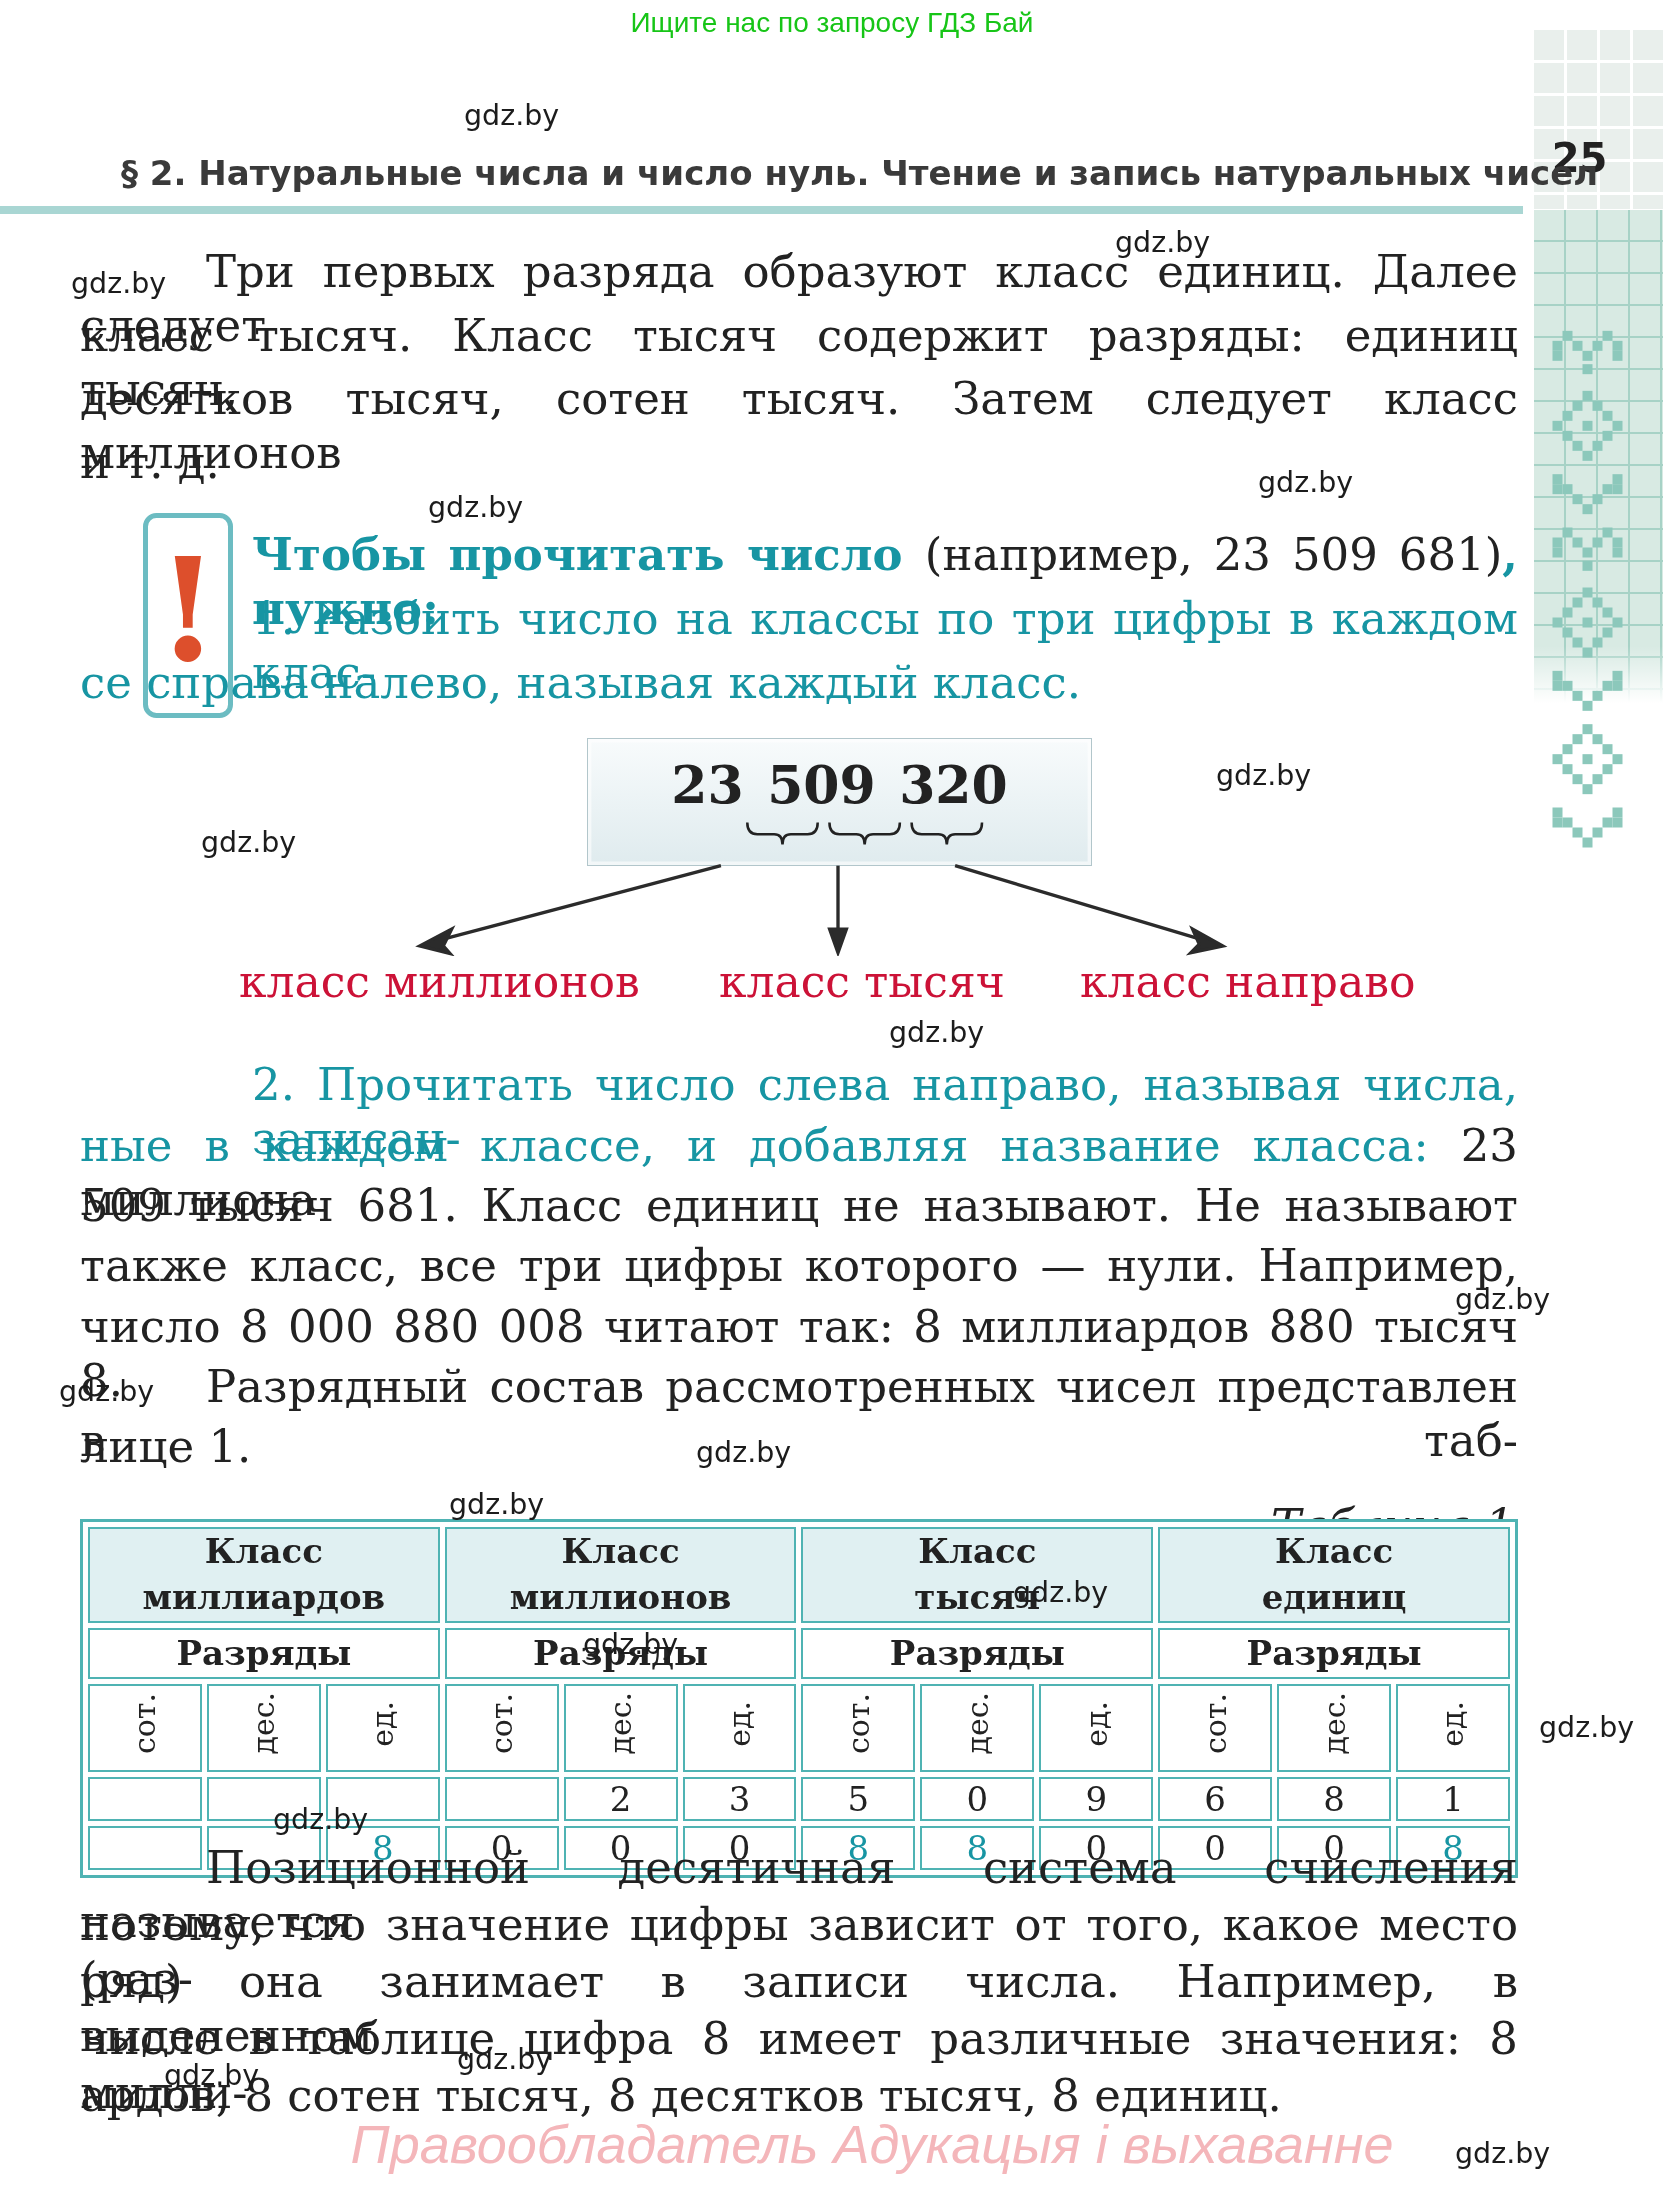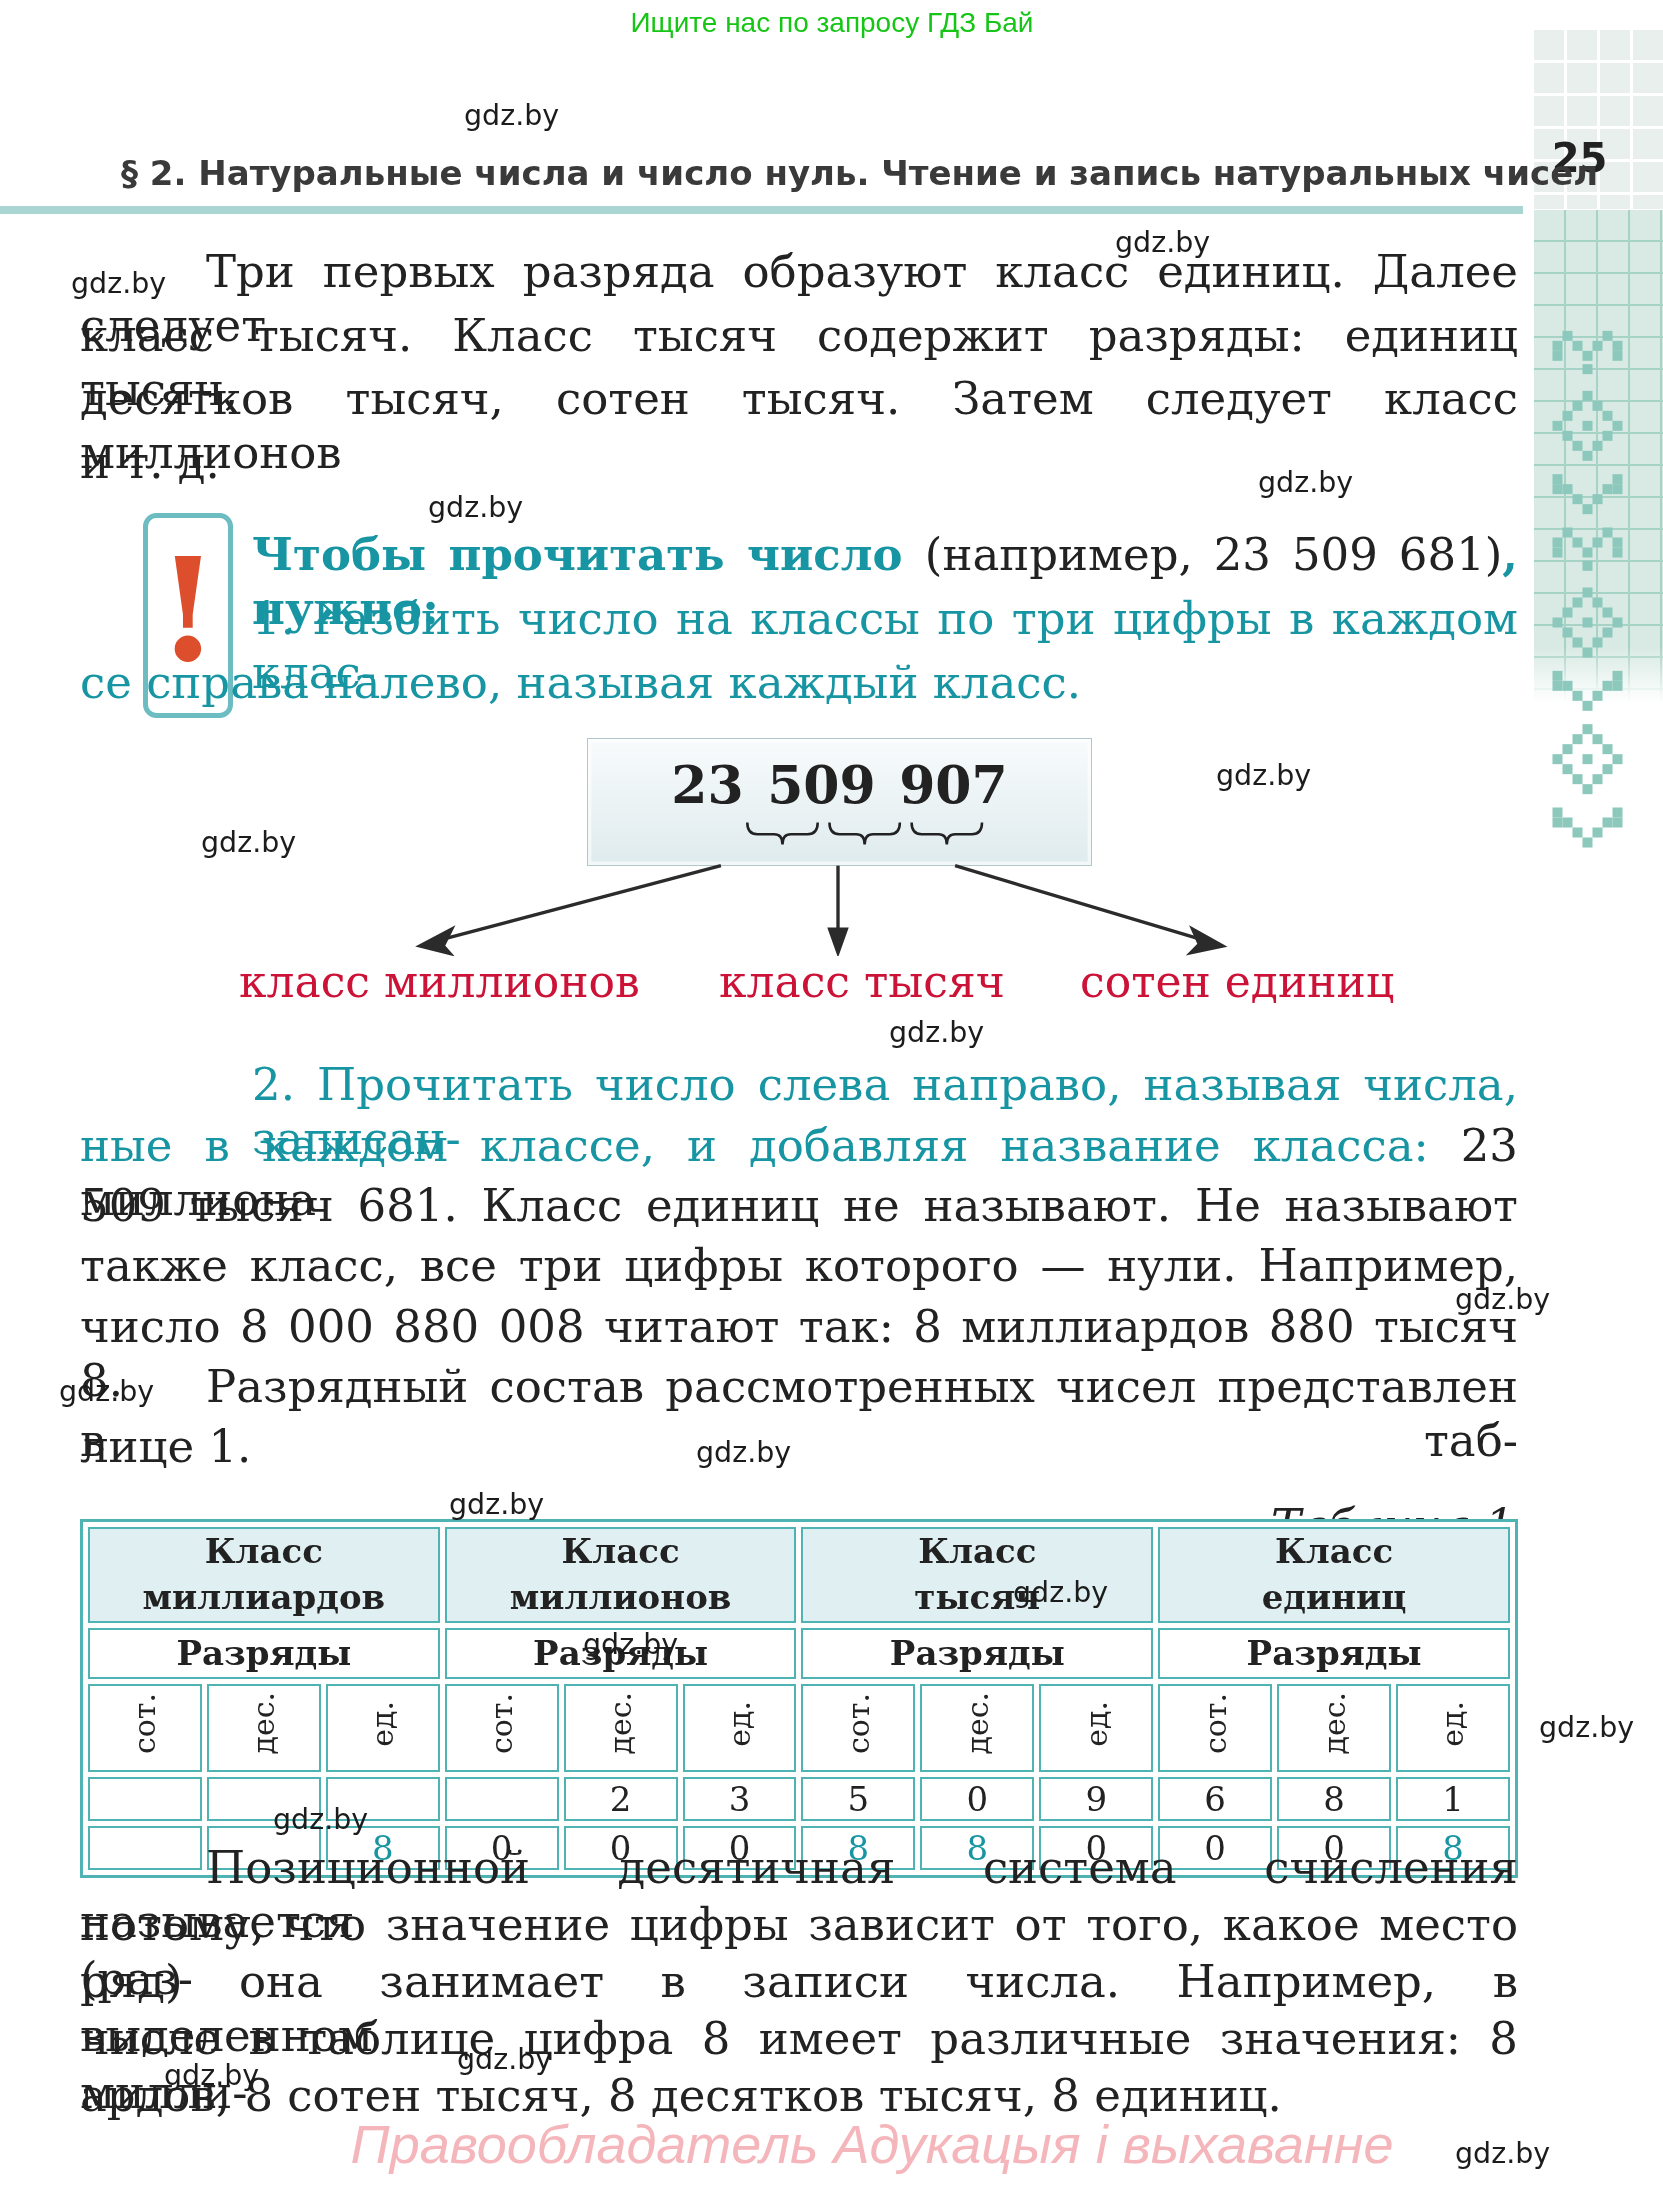--- a/index.html
+++ b/index.html
@@ -195,21 +195,21 @@
     <span class="exmark">!</span>
   </div>
   <div class="line" style="top:528px;left:252px;width:1266px"><span class="tealb">Чтобы прочитать число </span><span>(например, 23 509 681)</span><span class="tealb">, нужно:</span></div>
   <div class="line teal" style="top:592px;left:252px;width:1266px">1. Разбить число на классы по три цифры в каждом клас-</div>
   <div class="line teal last" style="top:656px">се справа налево, называя каждый класс.</div>
 
   <div class="numbox">
     <div class="numrow">
       <span>23</span>
       <span>509</span>
-      <span>907</span>
+      <span>320</span>
     </div>
     <svg style="position:absolute;left:0;top:80px" width="503" height="34" viewBox="0 0 600 40">
       <g fill="none" stroke="#222" stroke-width="3">
         <path d="M190 4 Q190 18 202 18 L222 18 Q232 18 232 30 Q232 18 242 18 L262 18 Q274 18 274 4"></path>
         <path d="M288 4 Q288 18 300 18 L320 18 Q330 18 330 30 Q330 18 340 18 L360 18 Q372 18 372 4"></path>
         <path d="M386 4 Q386 18 398 18 L418 18 Q428 18 428 30 Q428 18 438 18 L458 18 Q470 18 470 4"></path>
       </g>
     </svg>
   </div>
 
@@ -219,21 +219,21 @@
       <polygon points="100,98 138,78 128,98 136,107"></polygon>
       <line x1="600" y1="2" x2="600" y2="88"></line>
       <polygon points="600,106 590,78 610,78"></polygon>
       <line x1="740" y1="2" x2="1040" y2="92"></line>
       <polygon points="1060,98 1024,78 1032,96 1022,106"></polygon>
     </g>
   </svg>
 
   <div class="red-label" style="top:956px;left:239px">класс миллионов</div>
   <div class="red-label" style="top:956px;left:719px">класс тысяч</div>
-  <div class="red-label" style="top:956px;left:1080px">сотен единиц</div>
+  <div class="red-label" style="top:956px;left:1080px">класс направо</div>
 
   <div class="line teal" style="top:1058px;left:252px;width:1266px">2. Прочитать число слева направо, называя числа, записан-</div>
   <div class="line" style="top:1119px"><span class="teal">ные в каждом классе, и добавляя название класса:</span><span> 23 миллиона</span></div>
   <div class="line" style="top:1179px">509 тысяч 681. Класс единиц не называют. Не называют</div>
   <div class="line" style="top:1239px">также класс, все три цифры которого — нули. Например,</div>
   <div class="line" style="top:1300px">число 8 000 880 008 читают так: 8 миллиардов 880 тысяч 8.</div>
   <div class="line" style="top:1360px;text-indent:126px">Разрядный состав рассмотренных чисел представлен в таб-</div>
   <div class="line last" style="top:1420px">лице 1.</div>
 
   <div class="tbl-caption">Таблица 1</div>

